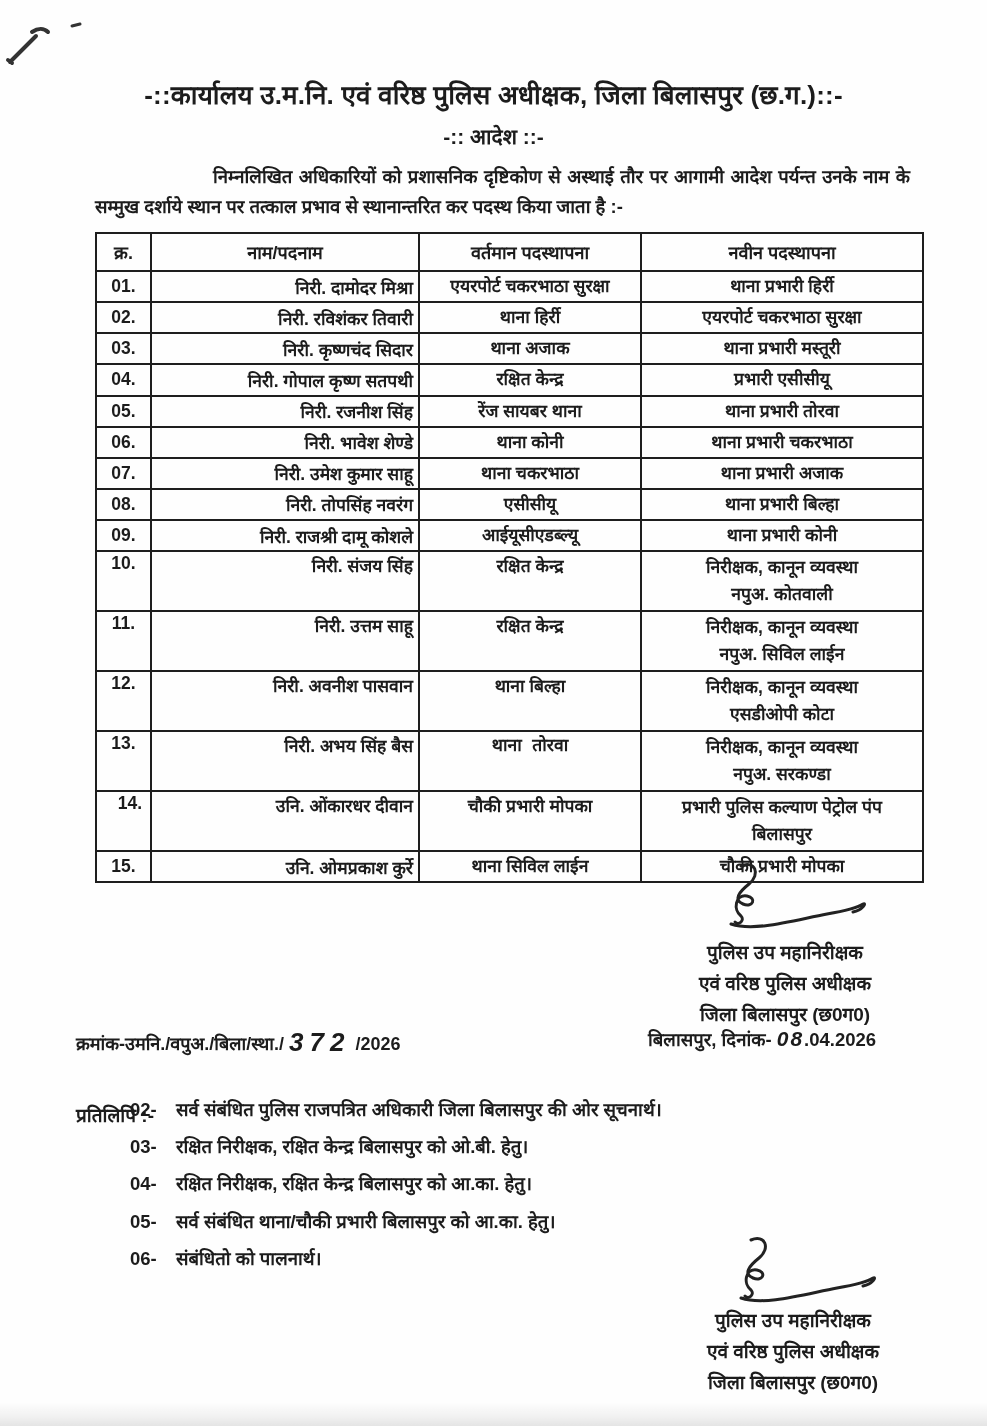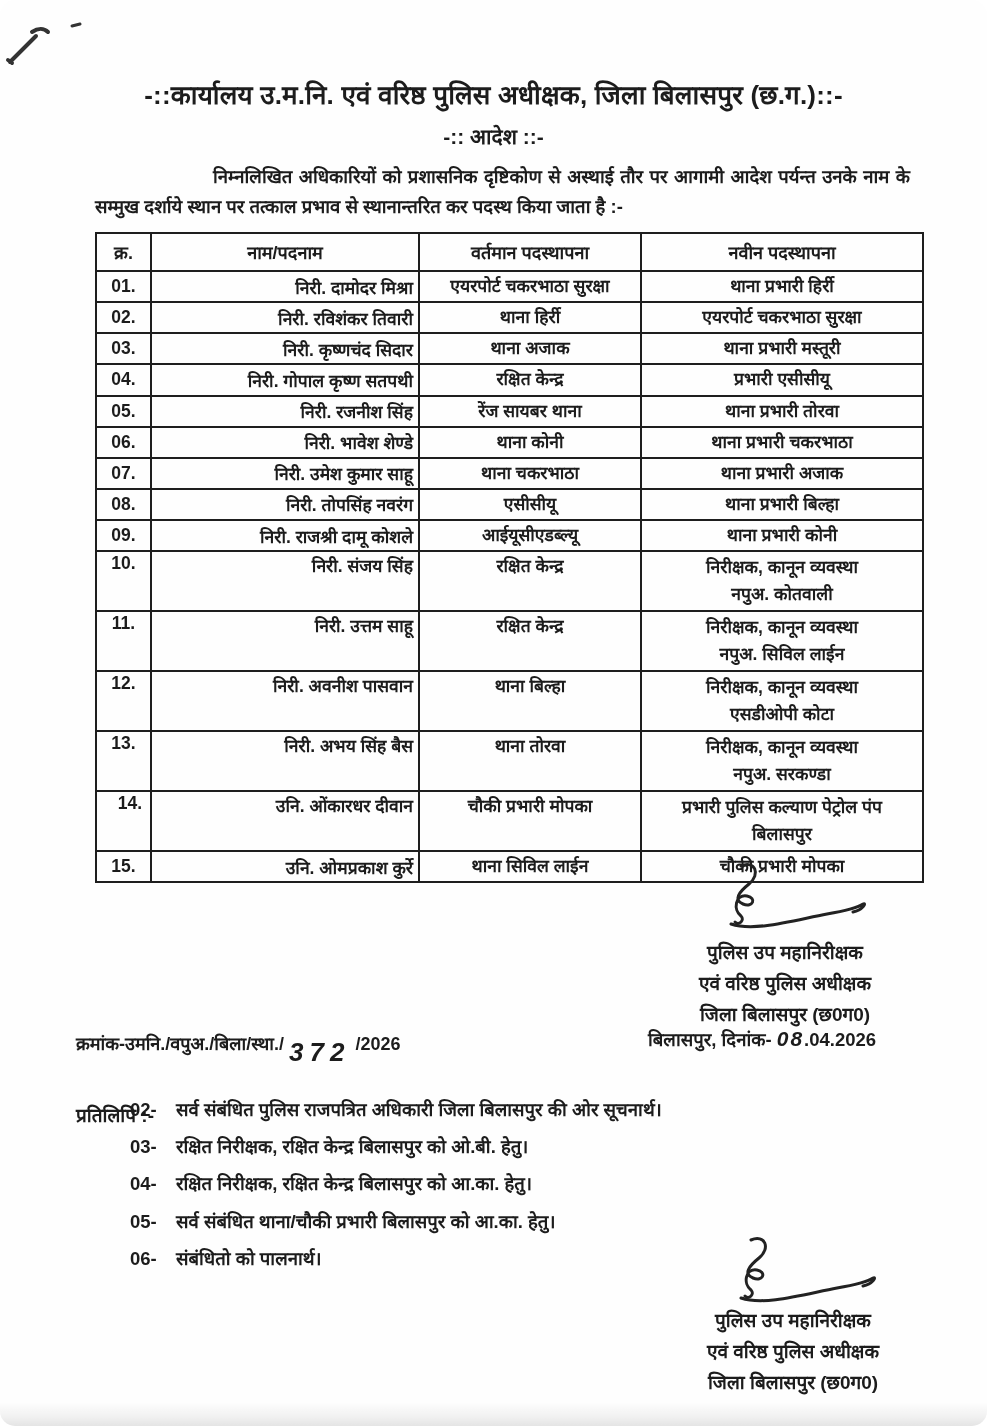--- a/index.html
+++ b/index.html
@@ -1,21 +1,20 @@
 <!DOCTYPE html>
 <html lang="hi"><head>
 <meta charset="utf-8">
 <style>
   html,body{margin:0;padding:0;background:#ffffff;}
   .page{
     position:relative;width:987px;height:1426px;overflow:hidden;
     background:#fefefe;
     font-family:"Liberation Sans",sans-serif;
     color:#1c1c1c;
-    border-radius:15px;
   }
   .abs{position:absolute;}
   .center{text-align:center;}
 
   .doc-title{
     left:0;top:76px;width:987px;
     font-size:26px;font-weight:bold;letter-spacing:.2px;
   }
   .doc-subtitle{
     left:0;top:122px;width:987px;
@@ -46,21 +45,21 @@
   td.name{text-align:right;padding-left:12px;}
   td.cur,td.new{text-align:center;white-space:pre-line;line-height:1.55;}
   tr.h1 td{height:27px;}
   tr.h2 td{height:56px;}
 
   .sig-block{width:290px;text-align:center;font-size:19px;font-weight:600;line-height:1.62;}
   .sig-block-1{left:640px;top:938px;}
   .sig-block-2{left:648px;top:1306px;}
   .date-line{left:648px;top:1026px;width:300px;font-size:18.5px;font-weight:600;}
   .hand{font-style:italic;font-weight:bold;letter-spacing:2px;}
-  .hand-372{font-size:26px;letter-spacing:6px;position:relative;top:11px;}
+  .hand-372{font-size:26px;letter-spacing:6px;position:relative;top:1px;}
   .hand-08{font-size:21px;}
 
   .ref-line{left:76px;top:1026px;width:480px;font-size:18px;font-weight:600;}
   .copy-heading{left:76px;top:1102px;font-size:19px;font-weight:600;}
   .copy-list{left:130px;top:1096px;width:680px;}
   .copy-item{display:flex;margin-bottom:8.5px;font-size:18.5px;font-weight:600;line-height:1.55;}
   .copy-no{width:46px;flex:0 0 46px;}
   .copy-text{flex:1;}
 
   .sig-svg{stroke:#222;fill:none;stroke-width:3;stroke-linecap:round;}
@@ -172,21 +171,21 @@
       <tr class="h2">
           <td class="sno" style="vertical-align:top;">12.</td>
           <td class="name" style="vertical-align:top;">निरी. अवनीश पासवान</td>
           <td class="cur" style="vertical-align:top;">थाना बिल्हा</td>
           <td class="new">निरीक्षक, कानून व्यवस्था
 एसडीओपी कोटा</td>
         </tr>
       <tr class="h2">
           <td class="sno" style="vertical-align:top;">13.</td>
           <td class="name" style="vertical-align:top;padding-left:40px;">निरी. अभय सिंह बैस</td>
-          <td class="cur" style="vertical-align:top;">थाना तोरवा</td>
+          <td class="cur" style="vertical-align:top;font-family:Liberation Mono, monospace;">थाना तोरवा</td>
           <td class="new">निरीक्षक, कानून व्यवस्था
 नपुअ. सरकण्डा</td>
         </tr>
       <tr class="h2">
           <td class="sno" style="vertical-align:top;padding-left:18px;">14.</td>
           <td class="name" style="vertical-align:top;padding-left:20px;">उनि. ओंकारधर दीवान</td>
           <td class="cur" style="vertical-align:top;">चौकी प्रभारी मोपका</td>
           <td class="new">प्रभारी पुलिस कल्याण पेट्रोल पंप
 बिलासपुर</td>
         </tr>

